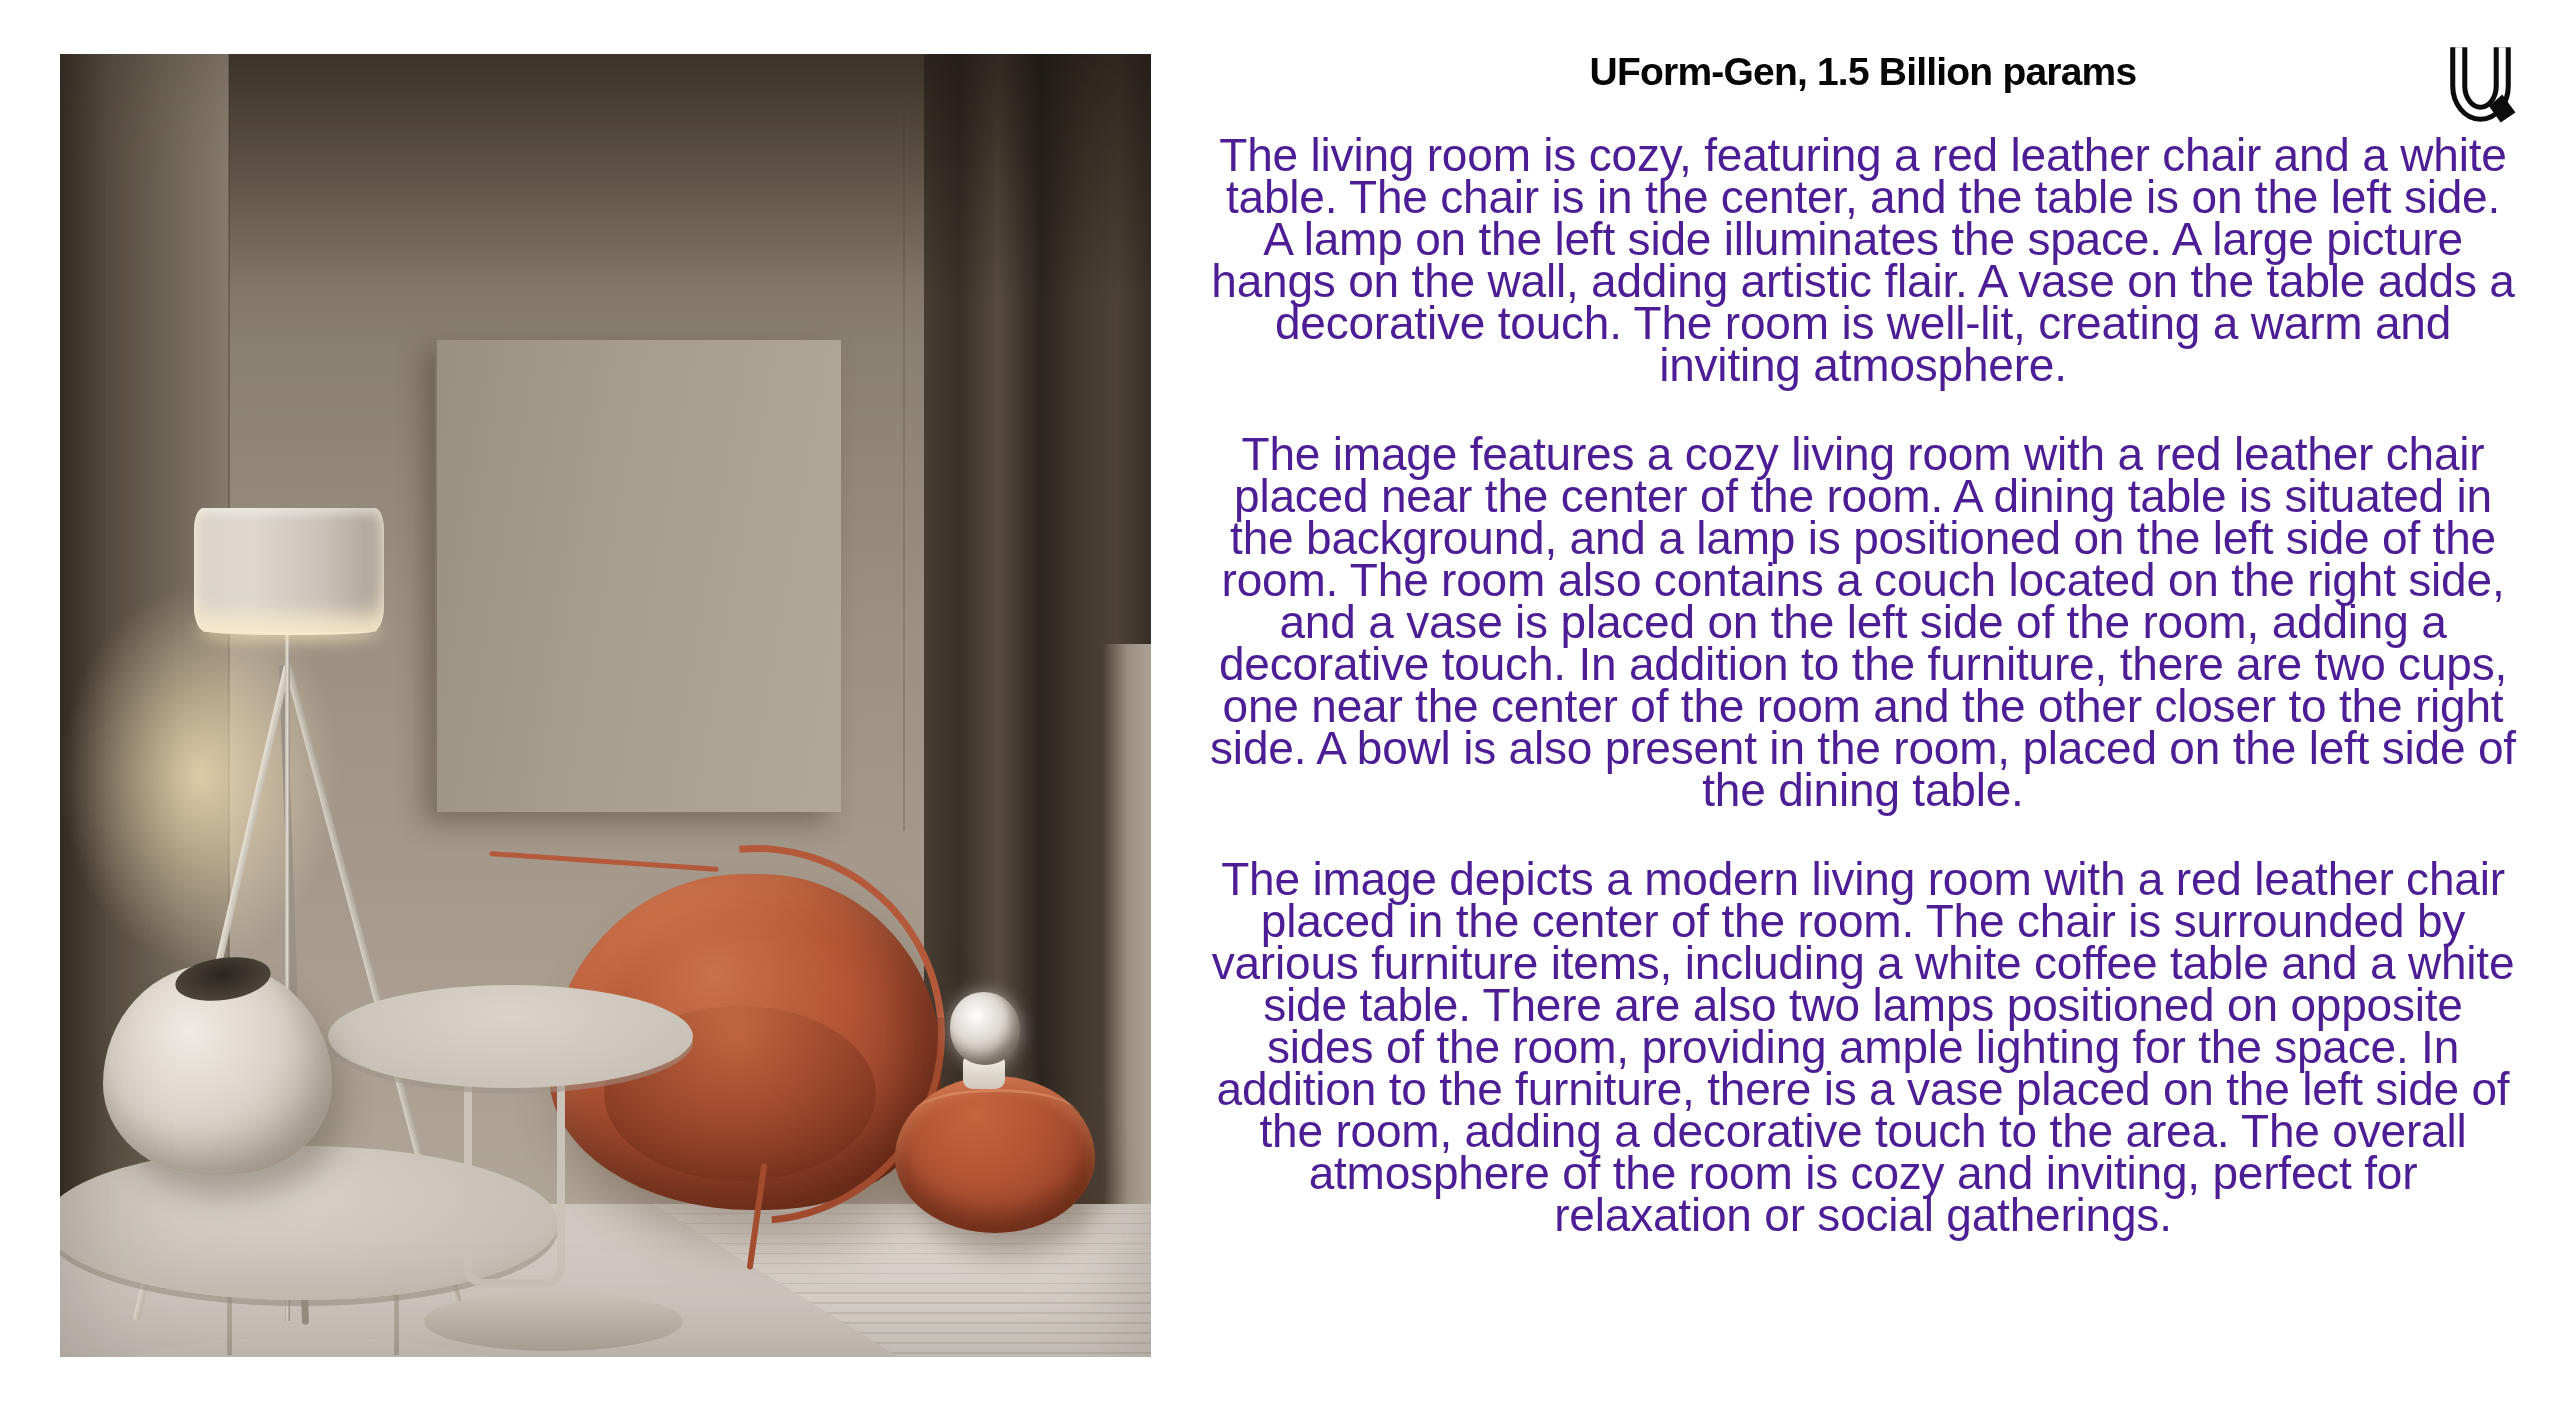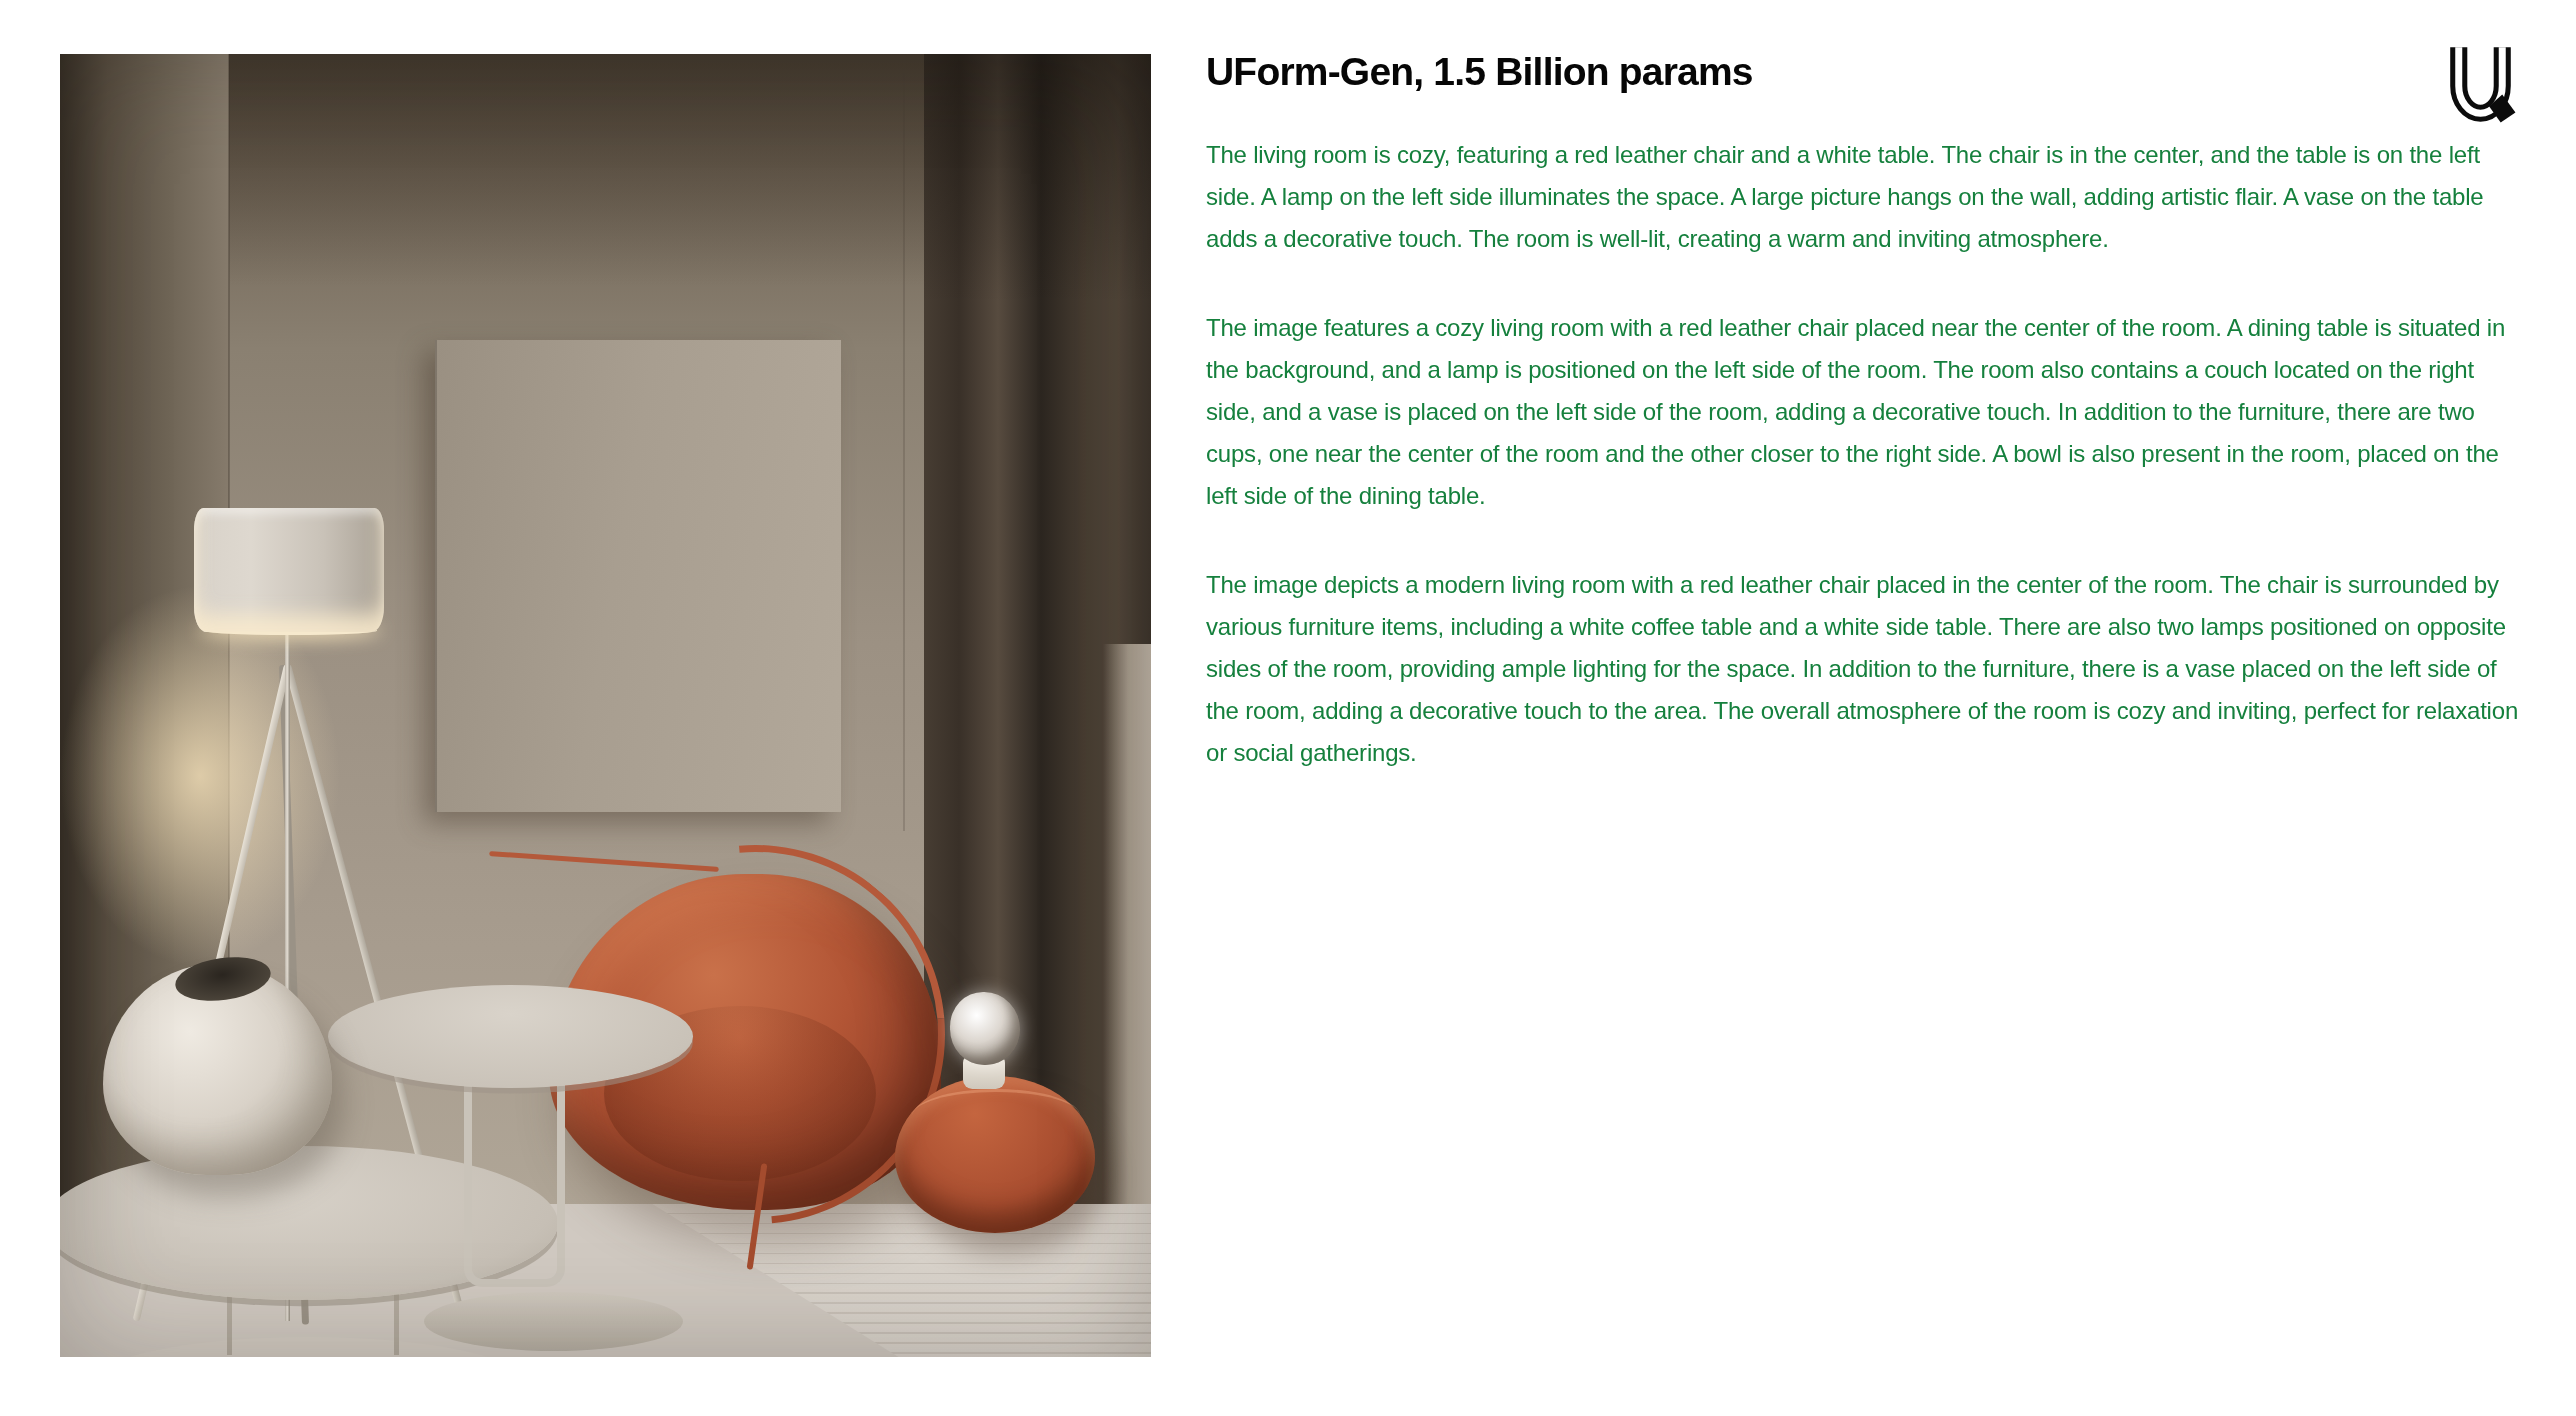--- a/index.html
+++ b/index.html
@@ -99,30 +99,30 @@
   .bulb-base{position:absolute;left:903px;top:1001px;width:42px;height:34px;
     border-radius:7.8px 7.8px 9.3px 9.3px;background:linear-gradient(180deg,#efe9df,#cfc8bc);}
   .bulb-glass{position:absolute;left:890px;top:938px;width:70px;height:73px;
     border-radius:48% 52% 50% 50%;
     background:radial-gradient(circle at 38% 32%,#ffffff,#dcd6cf 40%,#a49c92 72%,#7c746a 96%);
     box-shadow:inset -6.2px -7.8px 11px rgba(90,80,70,.6),0 0 17px rgba(255,255,255,.45);}
 
   
   .text-col{position:absolute;left:1206px;top:47px;width:1314px;}
   .section-title{font-size:39px;line-height:50px;font-weight:700;letter-spacing:-0.8px;margin:0 0 37px 0;color:#060606;}
-  .section-body{font-size:24px;line-height:42px;letter-spacing:-0.2px;margin:0 0 47px 0;color:#15803d;}
+  .section-body{font-size:46px;line-height:42px;letter-spacing:-0.2px;margin:0 0 47px 0;color:#4c1d95;}
 
   
   .logo{position:absolute;left:2444px;top:44px;width:73px;height:81px;}
   .logo svg{width:100%;height:100%;display:block;}
 </style>
 </head>
 <body>
 
-<div class="abs" style="inset:0;">
+<div class="abs" style="inset:0;text-align:center;">
 
   <div class="photo">
     <div class="wall"></div>
     <div class="wall-top-shade"></div>
     <div class="wall-left"></div>
     <div class="corner-line"></div>
     <div class="lamp-glow"></div>
     <div class="wall-canvas"></div>
     <div class="wall-seam"></div>
     <div class="curtain"></div>

